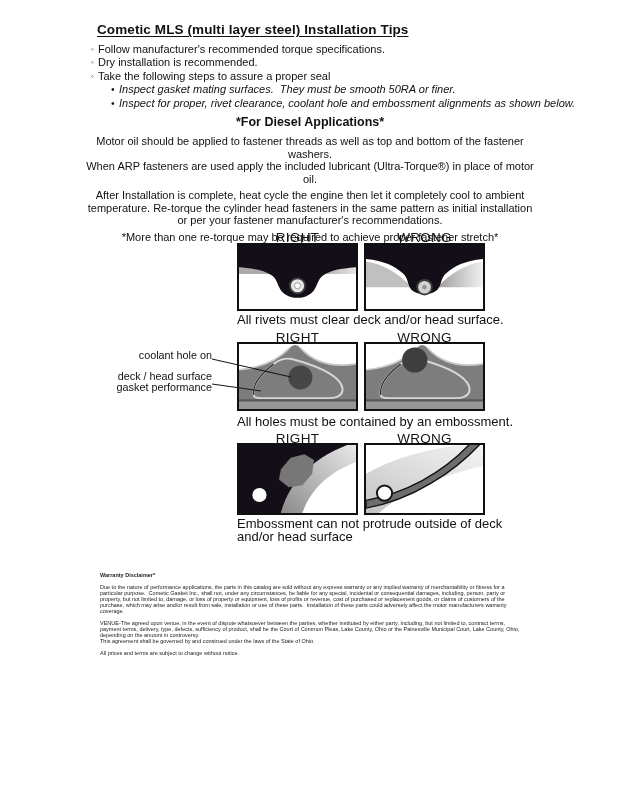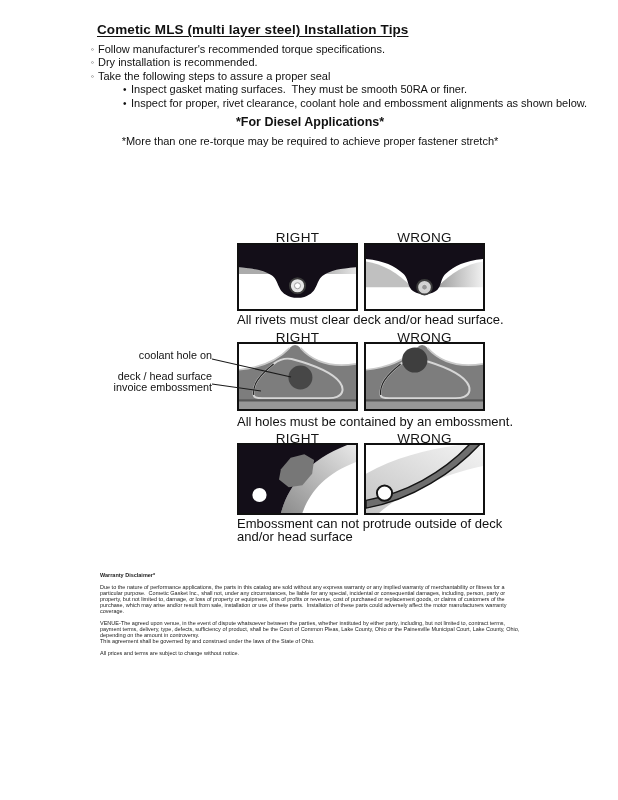--- a/index.html
+++ b/index.html
@@ -8,21 +8,21 @@
     font-family:"Liberation Sans", sans-serif;color:#111;overflow:hidden;
   }
   .title{
     position:absolute;left:97px;top:22px;margin:0;
     font-size:13.5px;font-weight:bold;letter-spacing:.1px;
     text-decoration:underline;text-underline-offset:2px;
   }
   .tips{position:absolute;left:91px;top:43px;font-size:11px;line-height:12.4px;}
   .tip{white-space:pre-wrap;}
   .tip .m{display:inline-block;width:7px;font-size:8px;vertical-align:1px;}
-  .tip.sub{margin-left:32px;}
+  .tip.sub{margin-left:20px;font-style:italic;}
   .tip.sub .m{width:8px;font-size:10px;vertical-align:0;}
   .diesel{position:absolute;left:84px;top:116px;width:452px;font-size:11px;line-height:12.4px;text-align:center;}
   .d-head{font-size:12.5px;font-weight:bold;margin:0 0 7px 0;}
   .diesel p{margin:0 0 4.2px 0;white-space:pre-line;}
   .dlabel{position:absolute;width:121px;text-align:center;font-size:13.5px;letter-spacing:.3px;color:#151515;}
   .dbox{position:absolute;width:121px;border:2px solid #101010;background:#fff;box-sizing:border-box;}
   .dbox svg{display:block;width:100%;height:100%;}
   .r1{top:243px;height:68px;} .r2{top:342px;height:69px;} .r3{top:443px;height:72px;}
   .colL{left:237px;} .colR{left:364px;}
   .caption{position:absolute;left:237px;font-size:13px;line-height:13px;white-space:pre-line;color:#111;}
@@ -43,20 +43,25 @@
   <div class="tips">
     <div class="tip"><span class="m">◦</span><span>Follow manufacturer's recommended torque specifications.</span></div>
     <div class="tip"><span class="m">◦</span><span>Dry installation is recommended.</span></div>
     <div class="tip"><span class="m">◦</span><span>Take the following steps to assure a proper seal</span></div>
     <div class="tip sub"><span class="m">•</span><span>Inspect gasket mating surfaces.  They must be smooth 50RA or finer.</span></div>
     <div class="tip sub"><span class="m">•</span><span>Inspect for proper, rivet clearance, coolant hole and embossment alignments as shown below.</span></div>
   </div>
 
   <div class="diesel">
     <div class="d-head">*For Diesel Applications*</div>
+    <p>Motor oil should be applied to fastener threads as well as top and bottom of the fastener washers.
+When ARP fasteners are used apply the included lubricant (Ultra-Torque®) in place of motor oil.</p>
+    <p>After Installation is complete, heat cycle the engine then let it completely cool to ambient
+temperature. Re-torque the cylinder head fasteners in the same pattern as initial installation
+or per your fastener manufacturer's recommendations.</p>
     <p>*More than one re-torque may be required to achieve proper fastener stretch*</p>
   </div>
 
   <div class="dlabel colL" style="top:230px">RIGHT</div>
   <div class="dlabel colR" style="top:230px">WRONG</div>
 
   <div class="dbox colL r1">
     <svg viewBox="0 0 120 66" preserveAspectRatio="none">
       <defs>
         <linearGradient id="g-r1a" x1="0" y1="0" x2="1" y2="0">
@@ -90,21 +95,21 @@
     </svg>
   </div>
 
   <div class="caption" style="top:313px">All rivets must clear deck and/or head surface.</div>
 
   <div class="dlabel colL" style="top:330px">RIGHT</div>
   <div class="dlabel colR" style="top:330px">WRONG</div>
 
   <div class="sidelab" style="top:345px">coolant hole on
 deck / head surface</div>
-  <div class="sidelab" style="top:377px">invoice embossment</div>
+  <div class="sidelab" style="top:377px">gasket performance</div>
 
   <div class="dbox colL r2">
     <svg viewBox="0 0 120 67" preserveAspectRatio="none">
       <rect width="120" height="67" fill="#ffffff"></rect>
       <path d="M0,67 V26.5 C23,24.5 40,16.5 52,4 Q57.5,-2 63,4 C76,18.5 96,24.5 120,20.5 V67 Z" fill="#7d7d7d"></path>
       <path d="M0,26.5 C23,24.5 40,16.5 52,4" fill="none" stroke="#c9c9c9" stroke-width="1.6"></path>
       <path d="M63,4 C76,18.5 96,24.5 120,20.5" fill="none" stroke="#c9c9c9" stroke-width="1.6"></path>
       <rect x="0" y="57" width="120" height="2.4" fill="#575757"></rect>
       <rect x="0" y="59.4" width="120" height="7.6" fill="#979797"></rect>
       <path d="M15,52.5 C14,42 20,33 35.5,20.5 Q45,13.5 54,15.5 C71,20 95,28.5 103.5,39.5 C107.5,45 107.5,51.5 100.5,54.5 Q97.5,55.8 91.5,55.8 L24,55.8 C17,55.8 15.5,54.8 15,52.5 Z" fill="none" stroke="#d6d6d6" stroke-width="2"></path>

